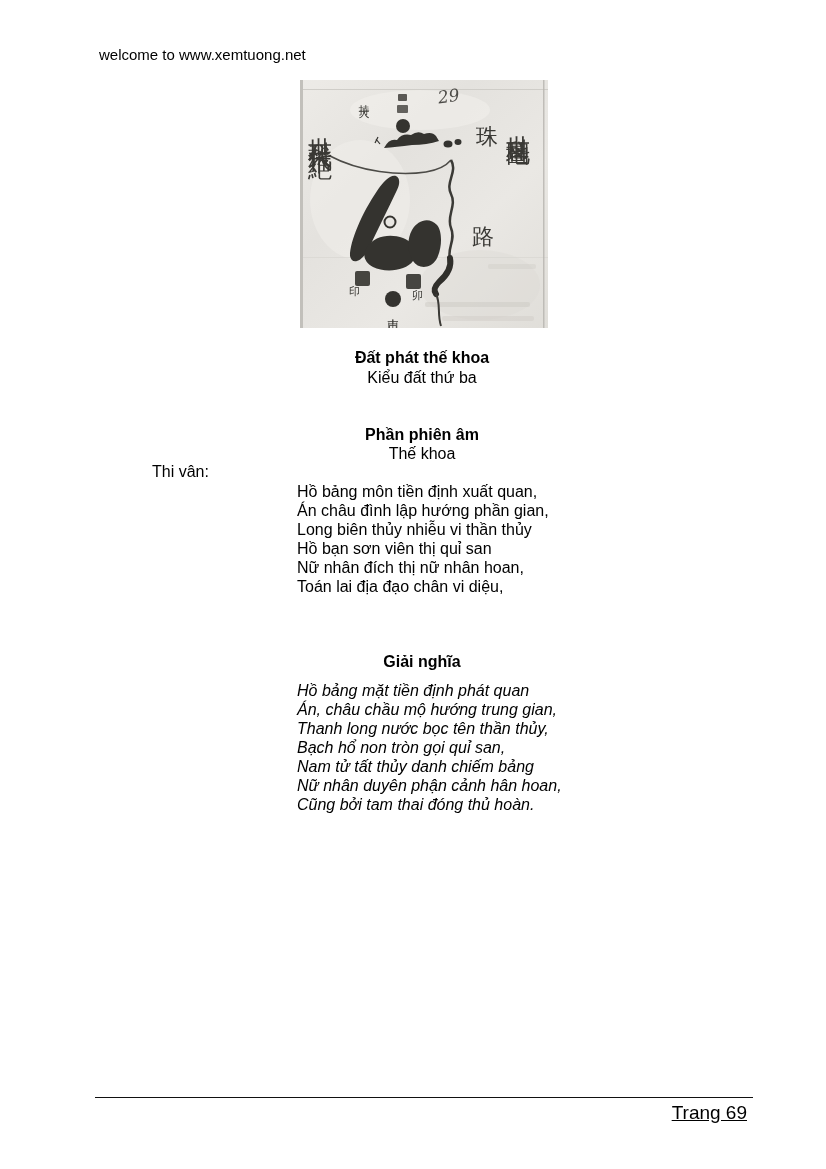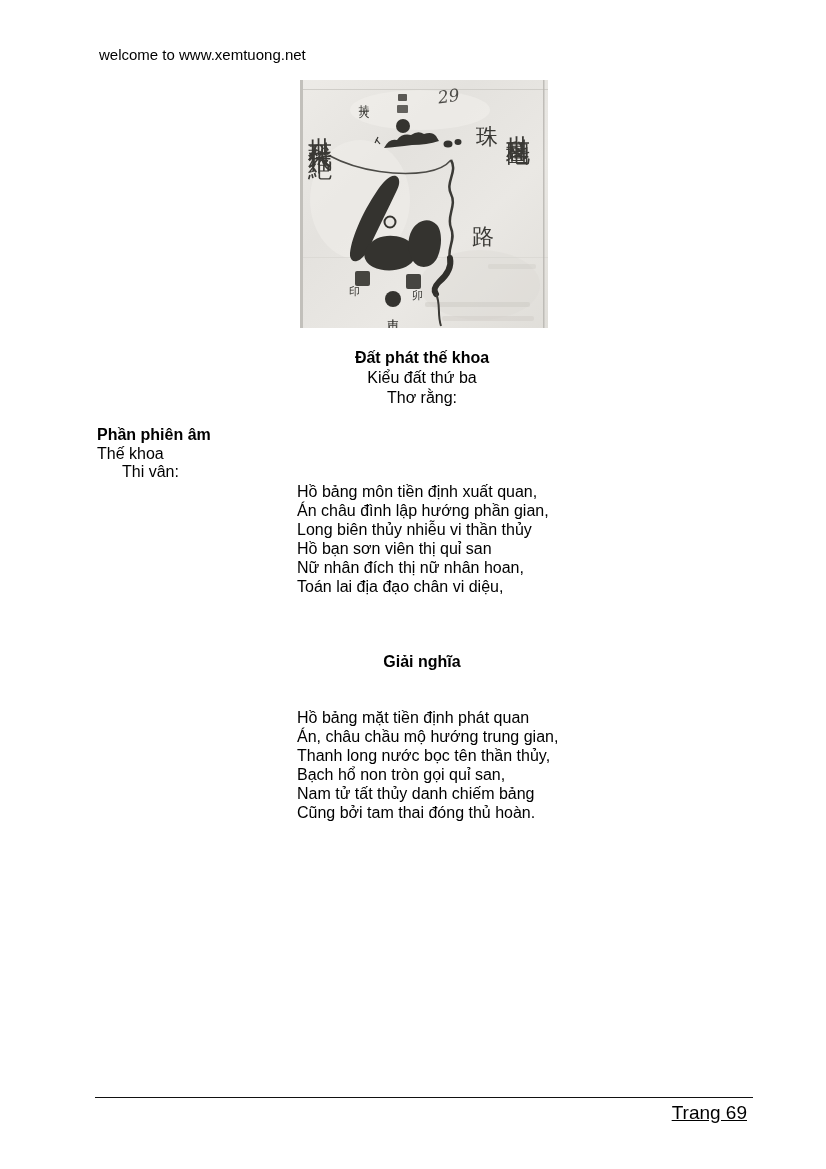--- a/index.html
+++ b/index.html
@@ -30,28 +30,28 @@
                 transform:rotate(-8deg); }
   .lbl-top-left { left:58px; top:16px; font-size:11px; letter-spacing:2px; }
   .seal-left    { left:49px;  top:206px; font-size:11px; }
   .seal-right   { left:112px; top:210px; font-size:11px; }
   .seal-bottom  { left:87px;  top:229px; font-size:11px; letter-spacing:1px; }
 
   
   .title-block   { position:absolute; left:97px; top:348px; width:650px;
                    text-align:center; font-size:16px; line-height:20px; }
   .section-block { position:absolute; left:97px; top:425px; width:650px;
-                   font-size:16px; line-height:19px; }
+                   text-align:center; font-size:16px; line-height:19px; }
   .b { font-weight:bold; }
-  .thi-van { position:absolute; left:122px; top:463px; font-size:16px; }
+  .thi-van { position:absolute; left:152px; top:463px; font-size:16px; }
   .poem { position:absolute; left:297px; font-size:16px; line-height:19px; }
   .poem1 { top:482px; }
   .giai-title { position:absolute; left:97px; top:653px; width:650px;
                 text-align:center; font-size:16px; font-weight:bold; }
-  .poem2 { top:708px; }
+  .poem2 { top:681px;font-style:italic; }
   .closing { position:absolute; left:97px; top:826px; width:650px; margin:0;
              font-size:16px; line-height:21.5px; text-align:justify;
              text-indent:36px; }
   .footer-rule { position:absolute; left:95px; top:1097px; width:658px;
                  border-top:1.5px solid #111; }
   .footer-page { position:absolute; left:95px; top:1102px; width:652px;
                  text-align:right; font-size:19px;text-decoration:underline; }
 </style>
 </head>
 <body>
@@ -121,21 +121,20 @@
     <div class="mtext vert left-col">世科代代不絶</div>
     <div class="mtext vert lbl-top-left">持大</div>
     <div class="mtext seal-left">印</div>
     <div class="mtext seal-right">卯</div>
     <div class="mtext vert seal-bottom">吉山</div>
   </figure>
 
   <div class="title-block">
     <div class="b">Đất phát thế khoa</div>
     <div>Kiểu đất thứ ba</div>
-    <div>Thơ rằng:</div>
   </div>
 
   <div class="section-block">
     <div class="b">Phần phiên âm</div>
     <div>Thế khoa</div>
   </div>
 
   <div class="thi-van">Thi vân:</div>
 
   <div class="poem poem1">
@@ -148,20 +147,21 @@
     </div>
 
   <div class="giai-title">Giải nghĩa</div>
 
   <div class="poem poem2">
       <div class="poem-line">Hồ bảng mặt tiền định phát quan</div>
       <div class="poem-line">Án, châu chầu mộ hướng trung gian,</div>
       <div class="poem-line">Thanh long nước bọc tên thần thủy,</div>
       <div class="poem-line">Bạch hổ non tròn gọi quỉ san,</div>
       <div class="poem-line">Nam tử tất thủy danh chiếm bảng</div>
+      <div class="poem-line">Nữ nhân duyên phận cảnh hân hoan,</div>
       <div class="poem-line">Cũng bởi tam thai đóng thủ hoàn.</div>
     </div>
 
 
   <div class="footer-rule"></div>
   <div class="footer-page">Trang 69</div>
 
 </div>
 
 </body></html>

